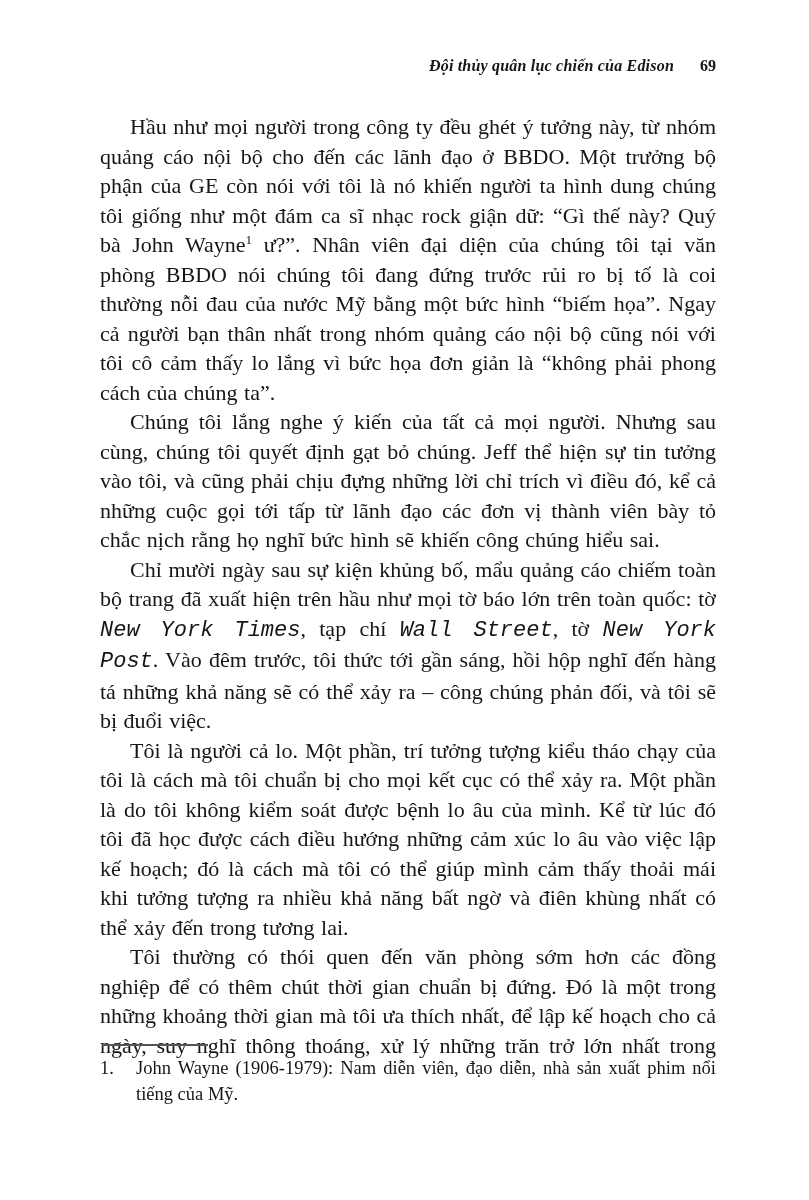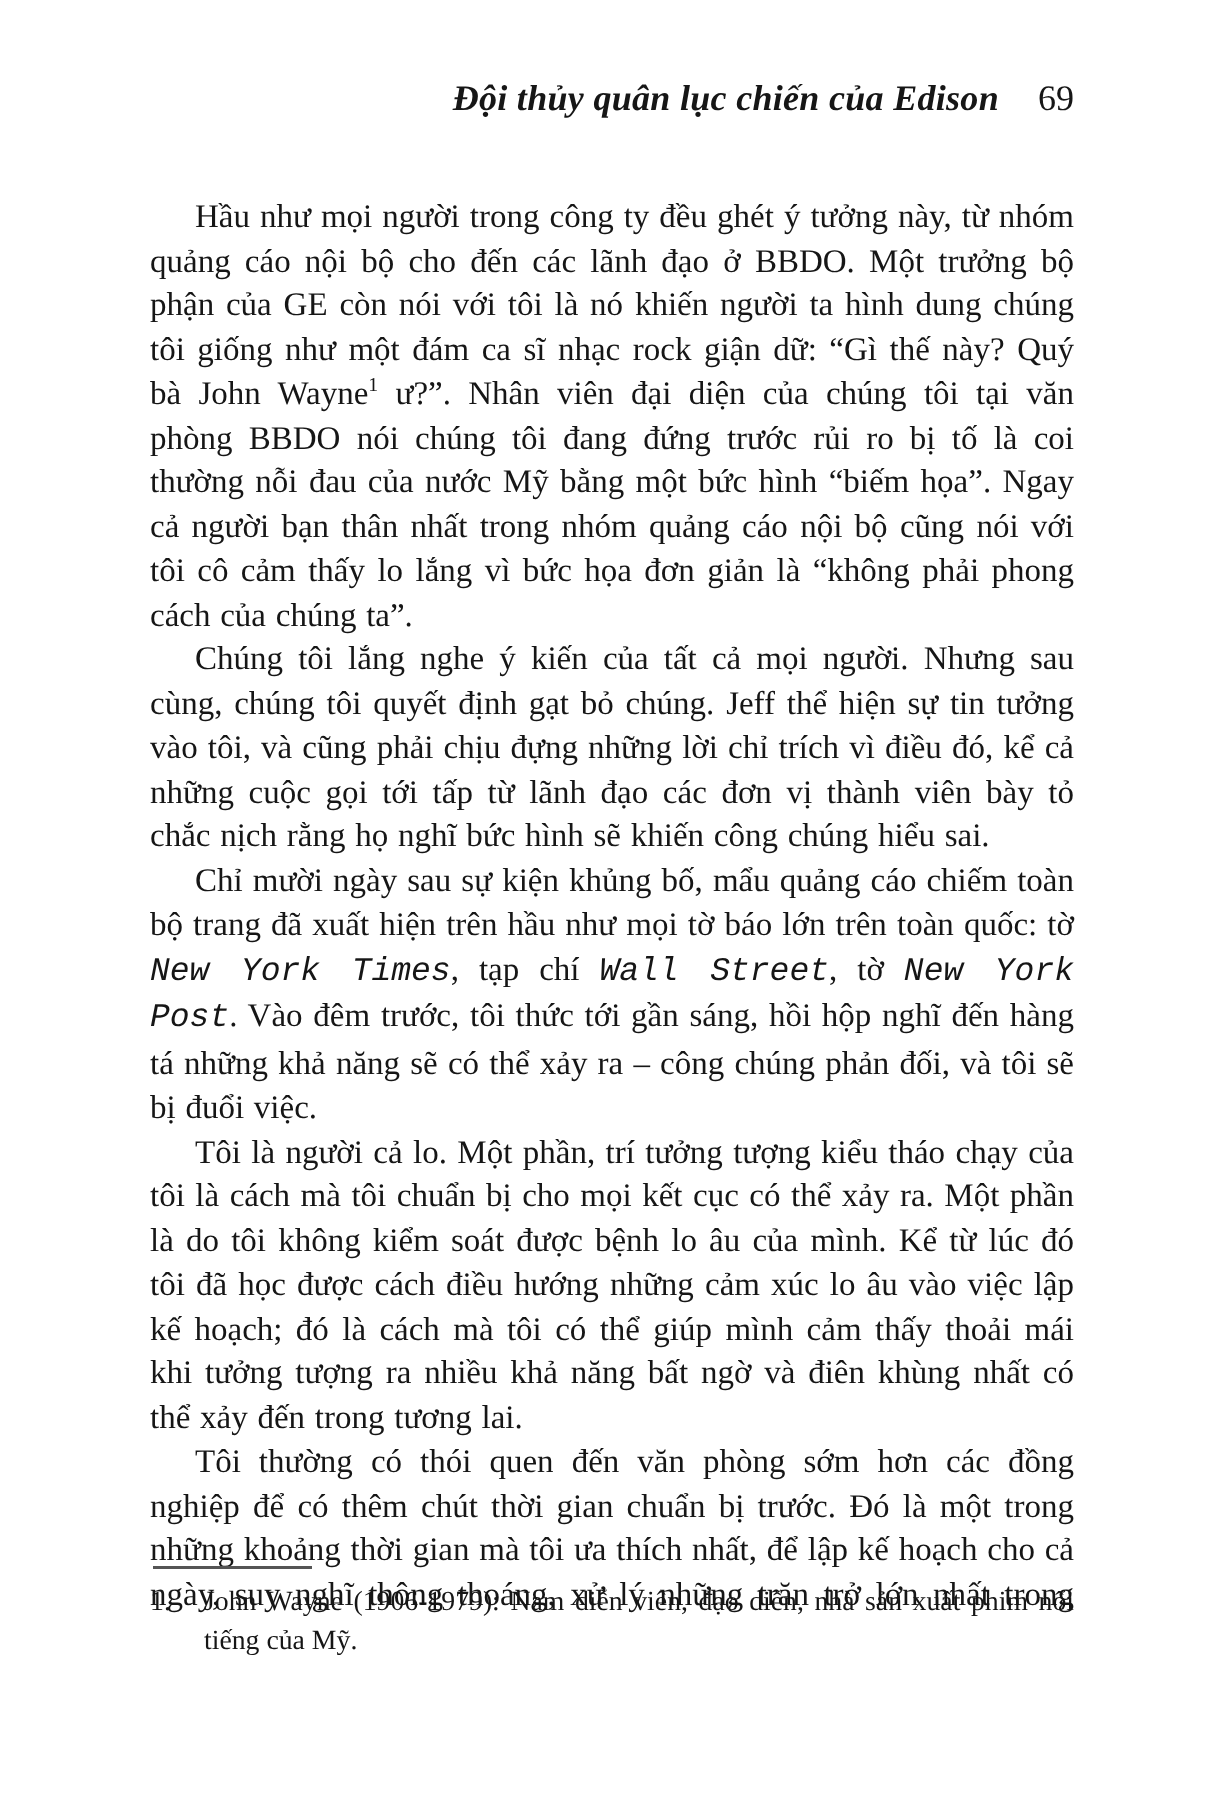--- a/index.html
+++ b/index.html
@@ -22,35 +22,35 @@
   }
   .running-header {
     position: absolute;
     top: 54px;
     left: 100px;
     width: 616px;
     display: flex;
     justify-content: flex-end;
     align-items: flex-start;
     gap: 26px;
-    font-size: 24px;
+    font-size: 16px;
     line-height: 24px;
     white-space: nowrap;
   }
   .chapter-title {
     font-weight: bold;
     font-style: italic;
     letter-spacing: 0.2px;
   }
   .page-number {
-    font-weight: normal;
+    font-weight: bold;
   }
   .body-text {
     position: absolute;
-    top: 129px;
+    top: 112px;
     left: 100px;
     width: 616px;
   }
   .body-text p.para {
     margin: 0;
     text-indent: 30px;
     font-size: 22px;
     line-height: 29.5px;
     text-align: justify;
     word-spacing: 1px;
@@ -101,21 +101,21 @@
   <div class="running-header">
     <span class="chapter-title">Đội thủy quân lục chiến của Edison</span>
     <span class="page-number">69</span>
   </div>
 
   <div class="body-text">
       <p class="para"><span>Hầu như mọi người trong công ty đều ghét ý tưởng này, từ nhóm quảng cáo nội bộ cho đến các lãnh đạo ở BBDO. Một trưởng bộ phận của GE còn nói với tôi là nó khiến người ta hình dung chúng tôi giống như một đám ca sĩ nhạc rock giận dữ: “Gì thế này? Quý bà John Wayne</span><sup>1</sup><span> ư?”. Nhân viên đại diện của chúng tôi tại văn phòng BBDO nói chúng tôi đang đứng trước rủi ro bị tố là coi thường nỗi đau của nước Mỹ bằng một bức hình “biếm họa”. Ngay cả người bạn thân nhất trong nhóm quảng cáo nội bộ cũng nói với tôi cô cảm thấy lo lắng vì bức họa đơn giản là “không phải phong cách của chúng ta”.</span></p>
       <p class="para"><span>Chúng tôi lắng nghe ý kiến của tất cả mọi người. Nhưng sau cùng, chúng tôi quyết định gạt bỏ chúng. Jeff thể hiện sự tin tưởng vào tôi, và cũng phải chịu đựng những lời chỉ trích vì điều đó, kể cả những cuộc gọi tới tấp từ lãnh đạo các đơn vị thành viên bày tỏ chắc nịch rằng họ nghĩ bức hình sẽ khiến công chúng hiểu sai.</span></p>
       <p class="para"><span>Chỉ mười ngày sau sự kiện khủng bố, mẩu quảng cáo chiếm toàn bộ trang đã xuất hiện trên hầu như mọi tờ báo lớn trên toàn quốc: tờ </span><em>New York Times</em><span>, tạp chí </span><em>Wall Street</em><span>, tờ </span><em>New York Post</em><span>. Vào đêm trước, tôi thức tới gần sáng, hồi hộp nghĩ đến hàng tá những khả năng sẽ có thể xảy ra – công chúng phản đối, và tôi sẽ bị đuổi việc.</span></p>
       <p class="para"><span>Tôi là người cả lo. Một phần, trí tưởng tượng kiểu tháo chạy của tôi là cách mà tôi chuẩn bị cho mọi kết cục có thể xảy ra. Một phần là do tôi không kiểm soát được bệnh lo âu của mình. Kể từ lúc đó tôi đã học được cách điều hướng những cảm xúc lo âu vào việc lập kế hoạch; đó là cách mà tôi có thể giúp mình cảm thấy thoải mái khi tưởng tượng ra nhiều khả năng bất ngờ và điên khùng nhất có thể xảy đến trong tương lai.</span></p>
-      <p class="para justify-last"><span>Tôi thường có thói quen đến văn phòng sớm hơn các đồng nghiệp để có thêm chút thời gian chuẩn bị trước. Đó là một trong những khoảng thời gian mà tôi ưa thích nhất, để lập kế hoạch cho cả ngày, suy nghĩ thông thoáng, xử lý những trăn trở lớn nhất trong</span></p>
+      <p class="para justify-last"><span>Tôi thường có thói quen đến văn phòng sớm hơn các đồng nghiệp để có thêm chút thời gian chuẩn bị đứng. Đó là một trong những khoảng thời gian mà tôi ưa thích nhất, để lập kế hoạch cho cả ngày, suy nghĩ thông thoáng, xử lý những trăn trở lớn nhất trong</span></p>
     </div>
 
   <div class="footnote-area">
     <div class="footnote-divider"></div>
     <div class="footnote">
       <span class="footnote-marker">1.</span>
       <span class="footnote-text">John Wayne (1906-1979): Nam diễn viên, đạo diễn, nhà sản xuất phim nổi tiếng của Mỹ.</span>
     </div>
   </div>
 

